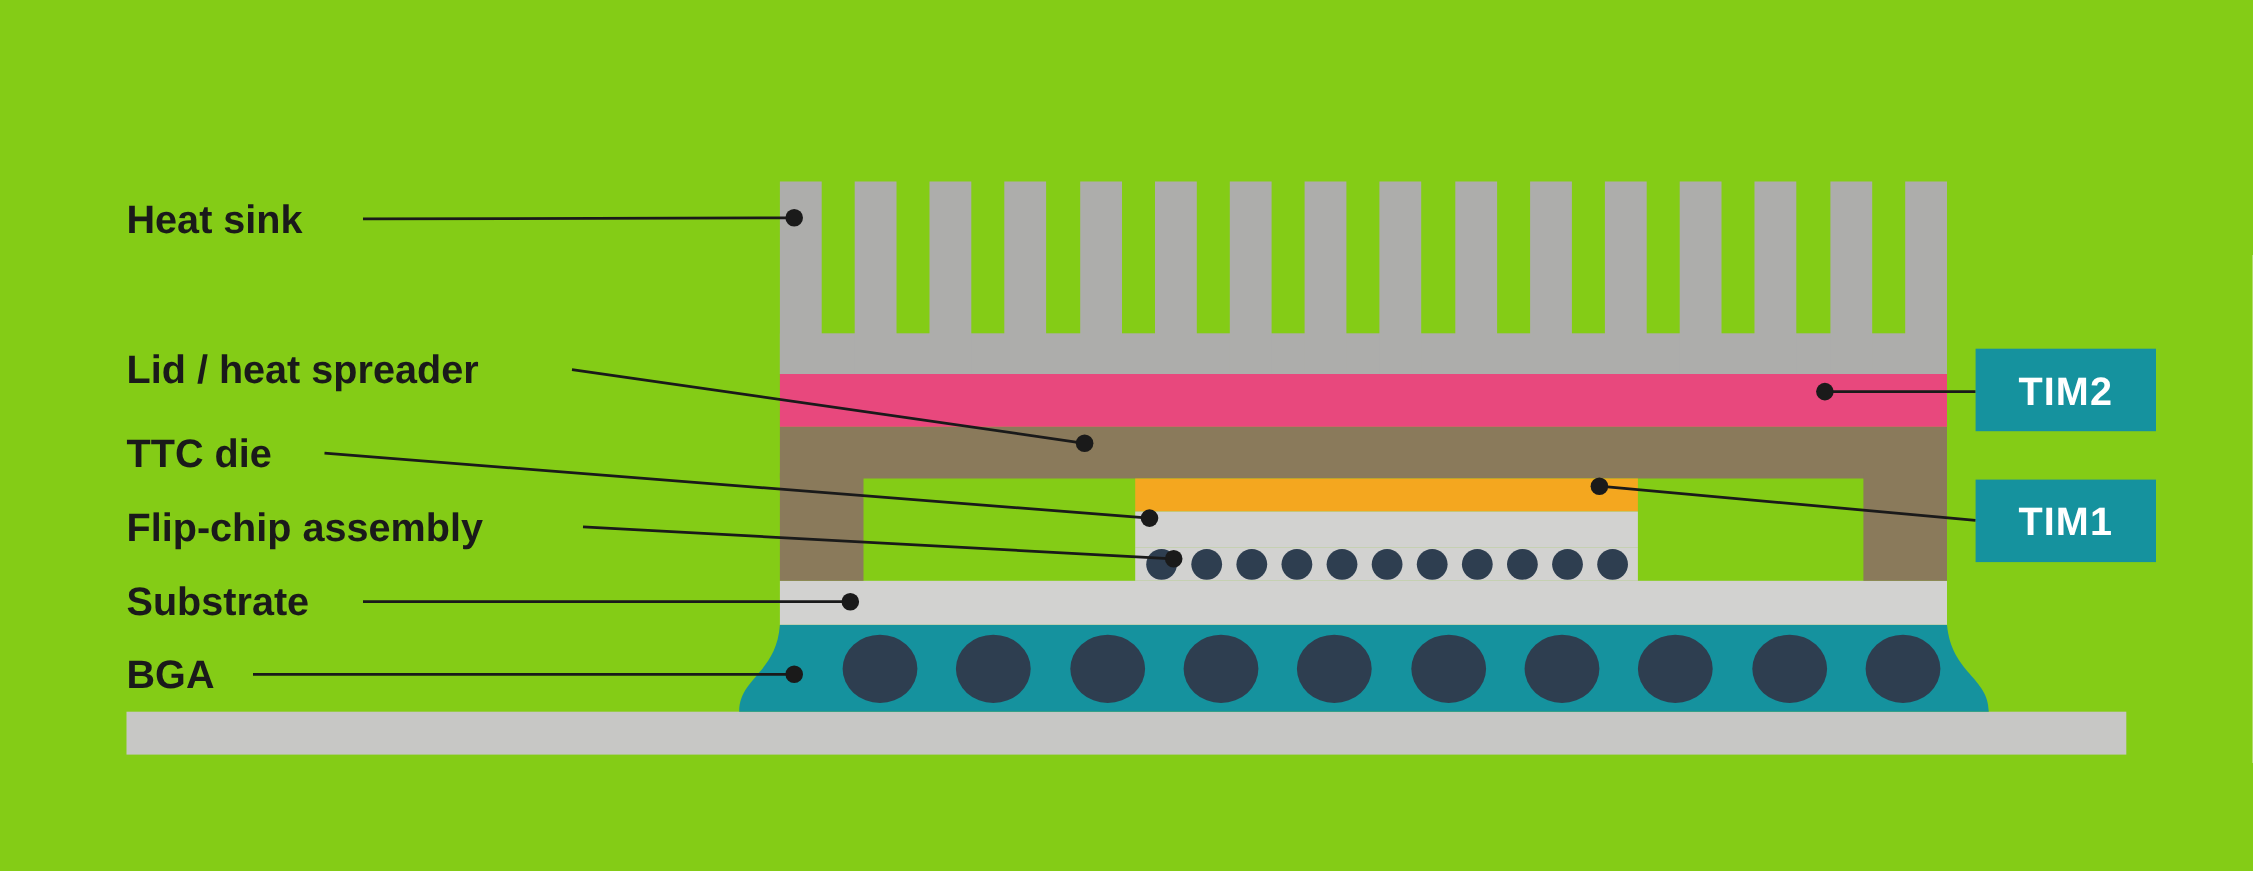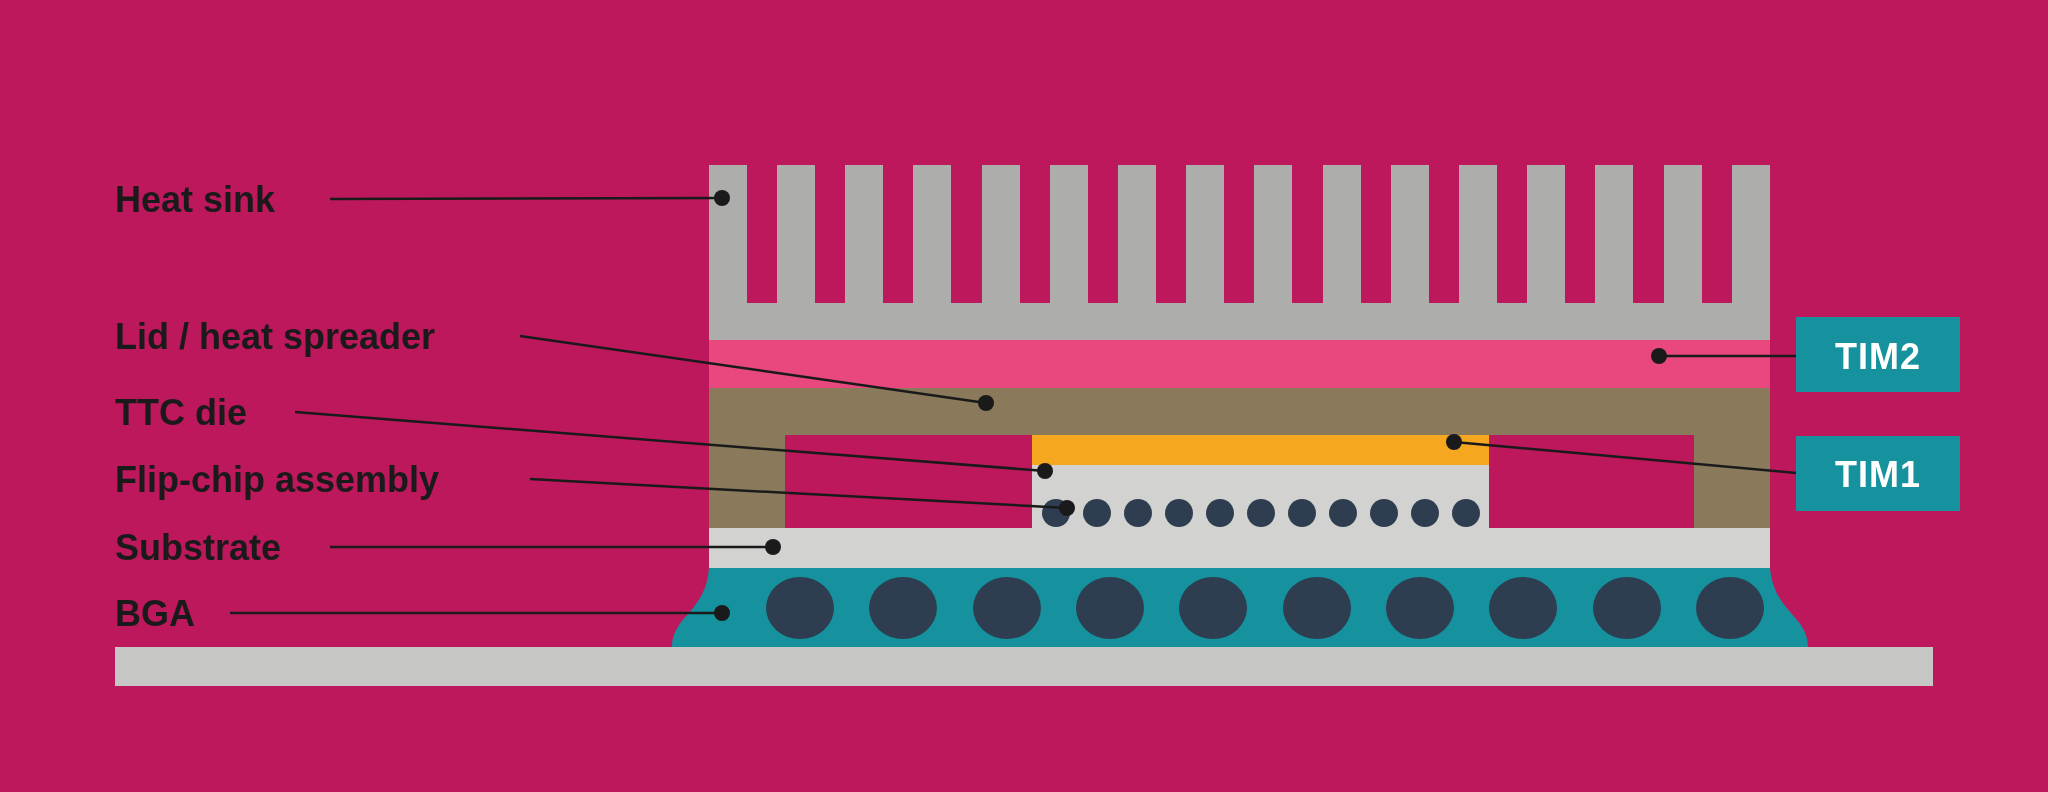--- a/index.html
+++ b/index.html
@@ -4,21 +4,21 @@
 <style>
   html, body {
     margin: 0;
     padding: 0;
     background: #ffffff;
   }
   .canvas {
     position: relative;
     width: 2048px;
     height: 792px;
-    background: #be185d;
+    background: #84cc16;
     overflow: hidden;
   }
   svg text {
     font-family: "Liberation Sans", sans-serif;
     font-weight: 700;
   }
   .layer-label {
     font-size: 36px;
   }
   .badge-label {

